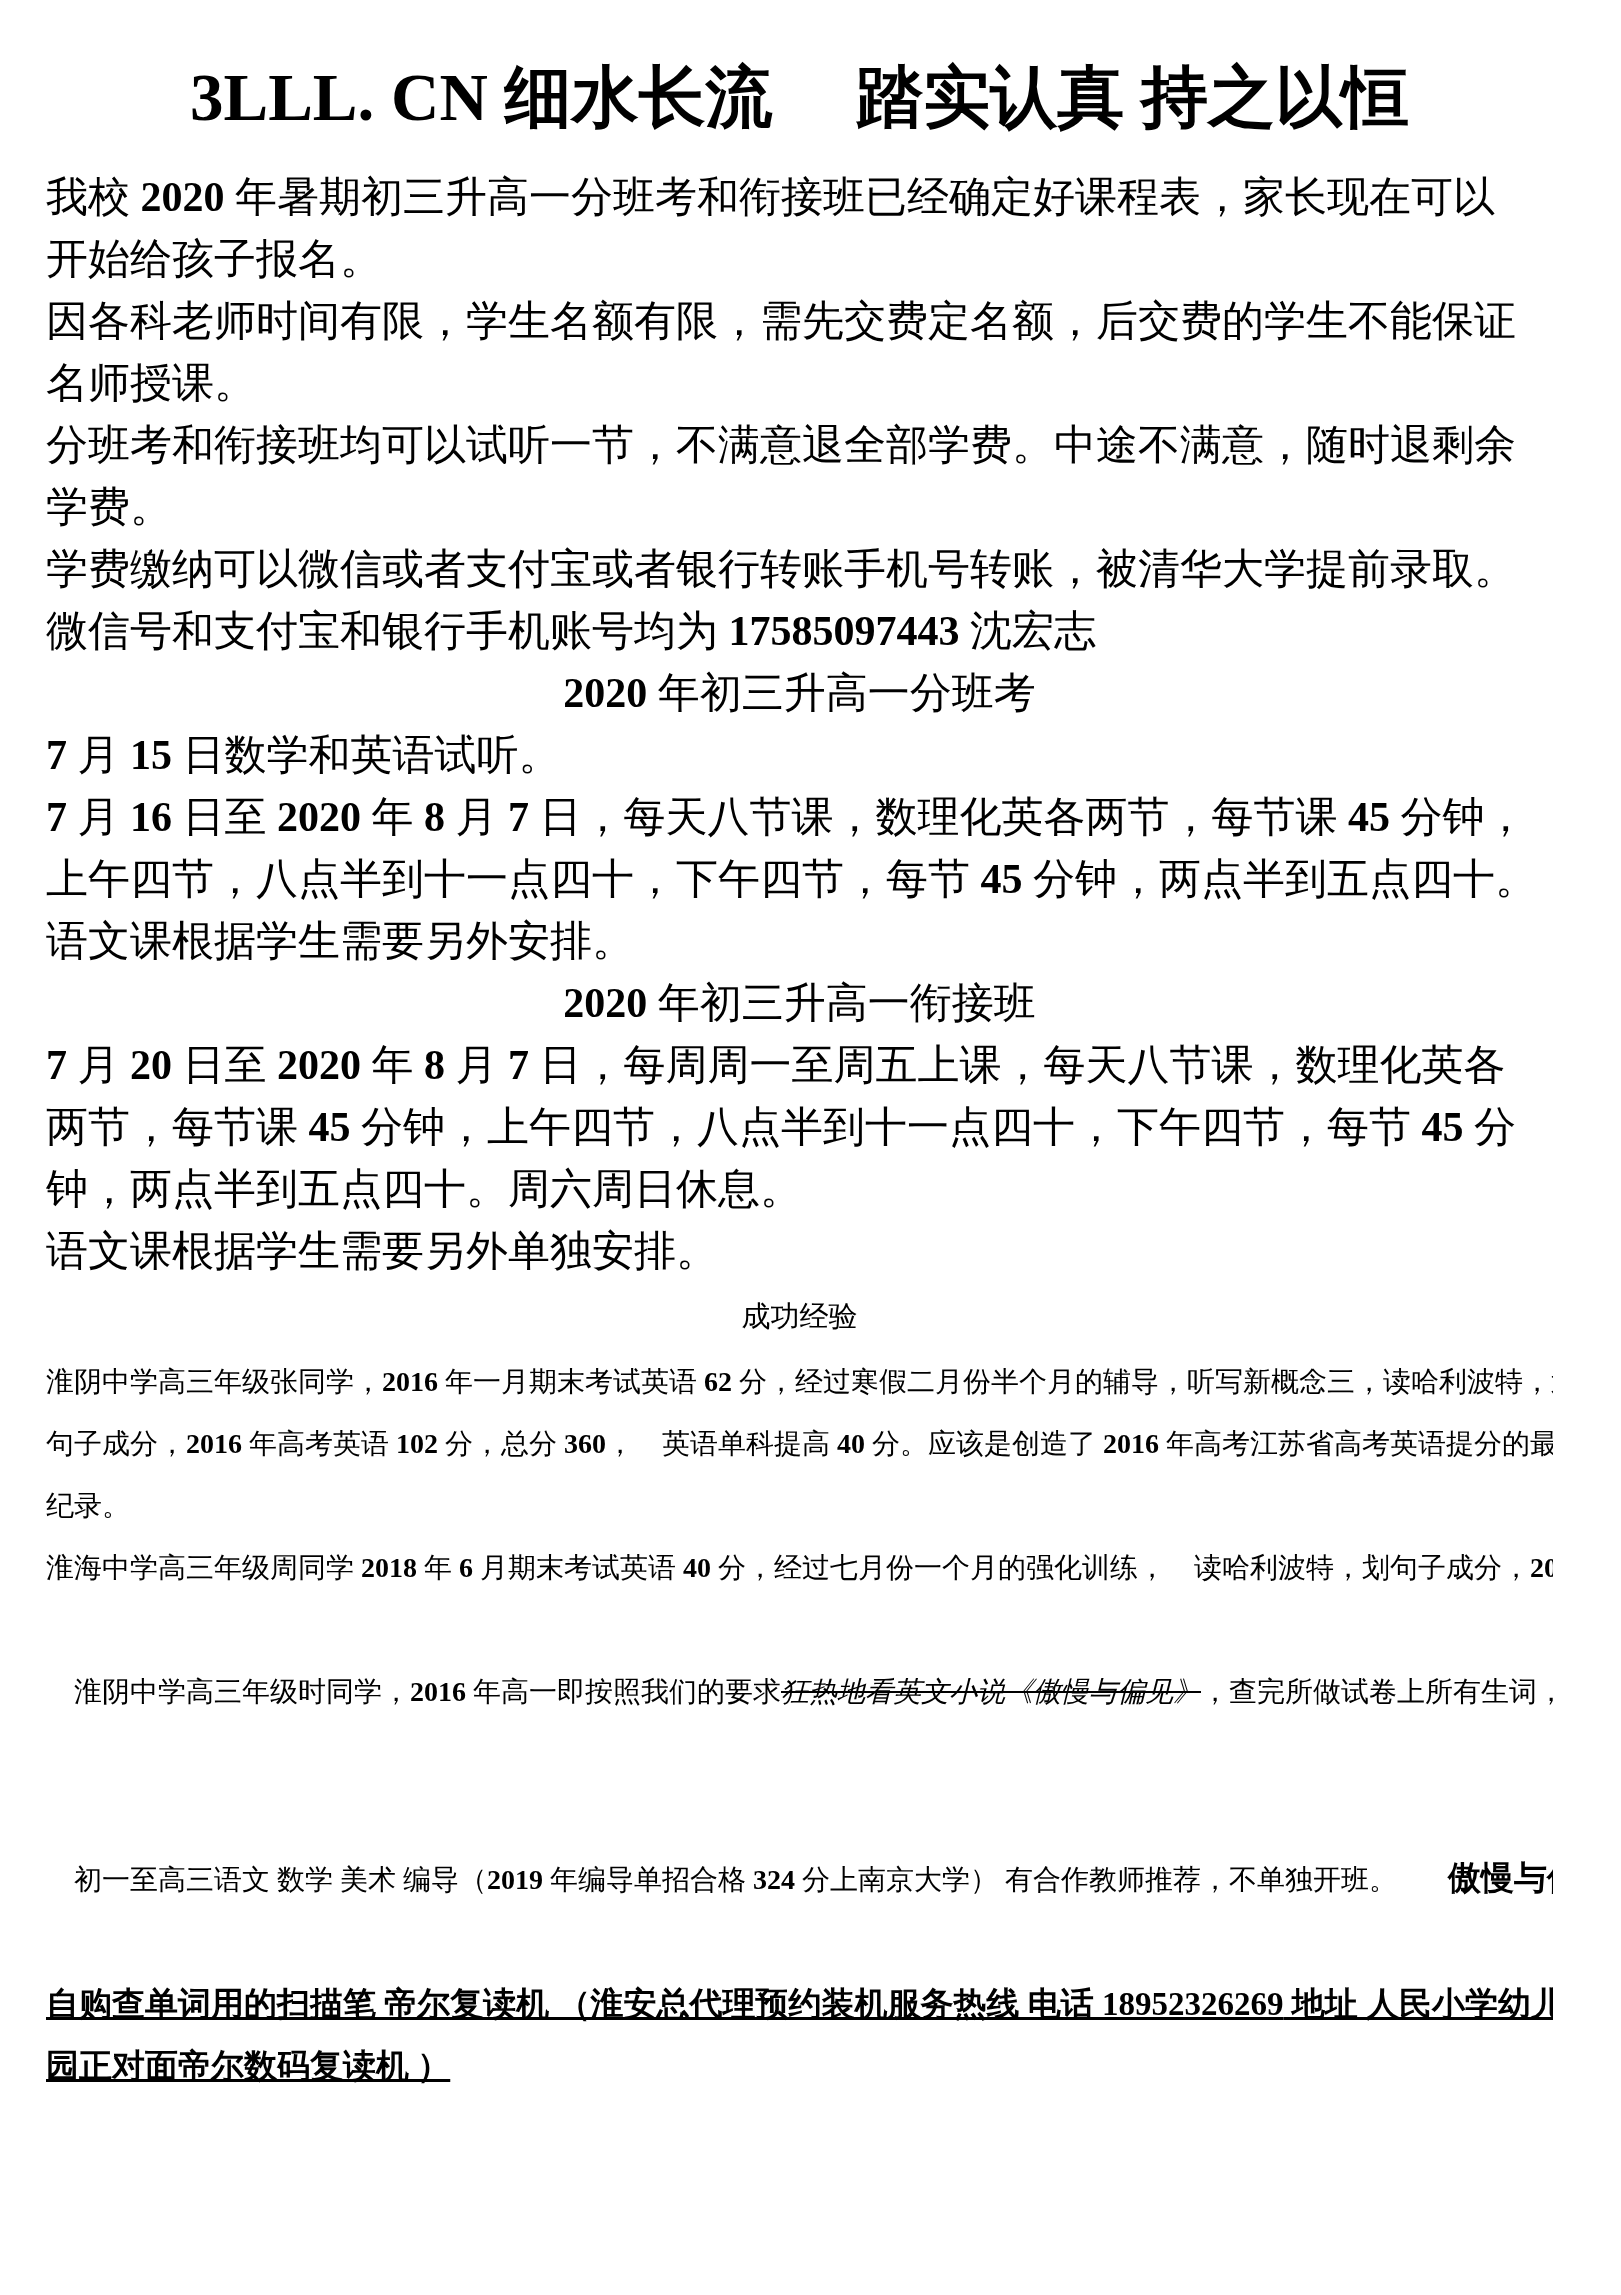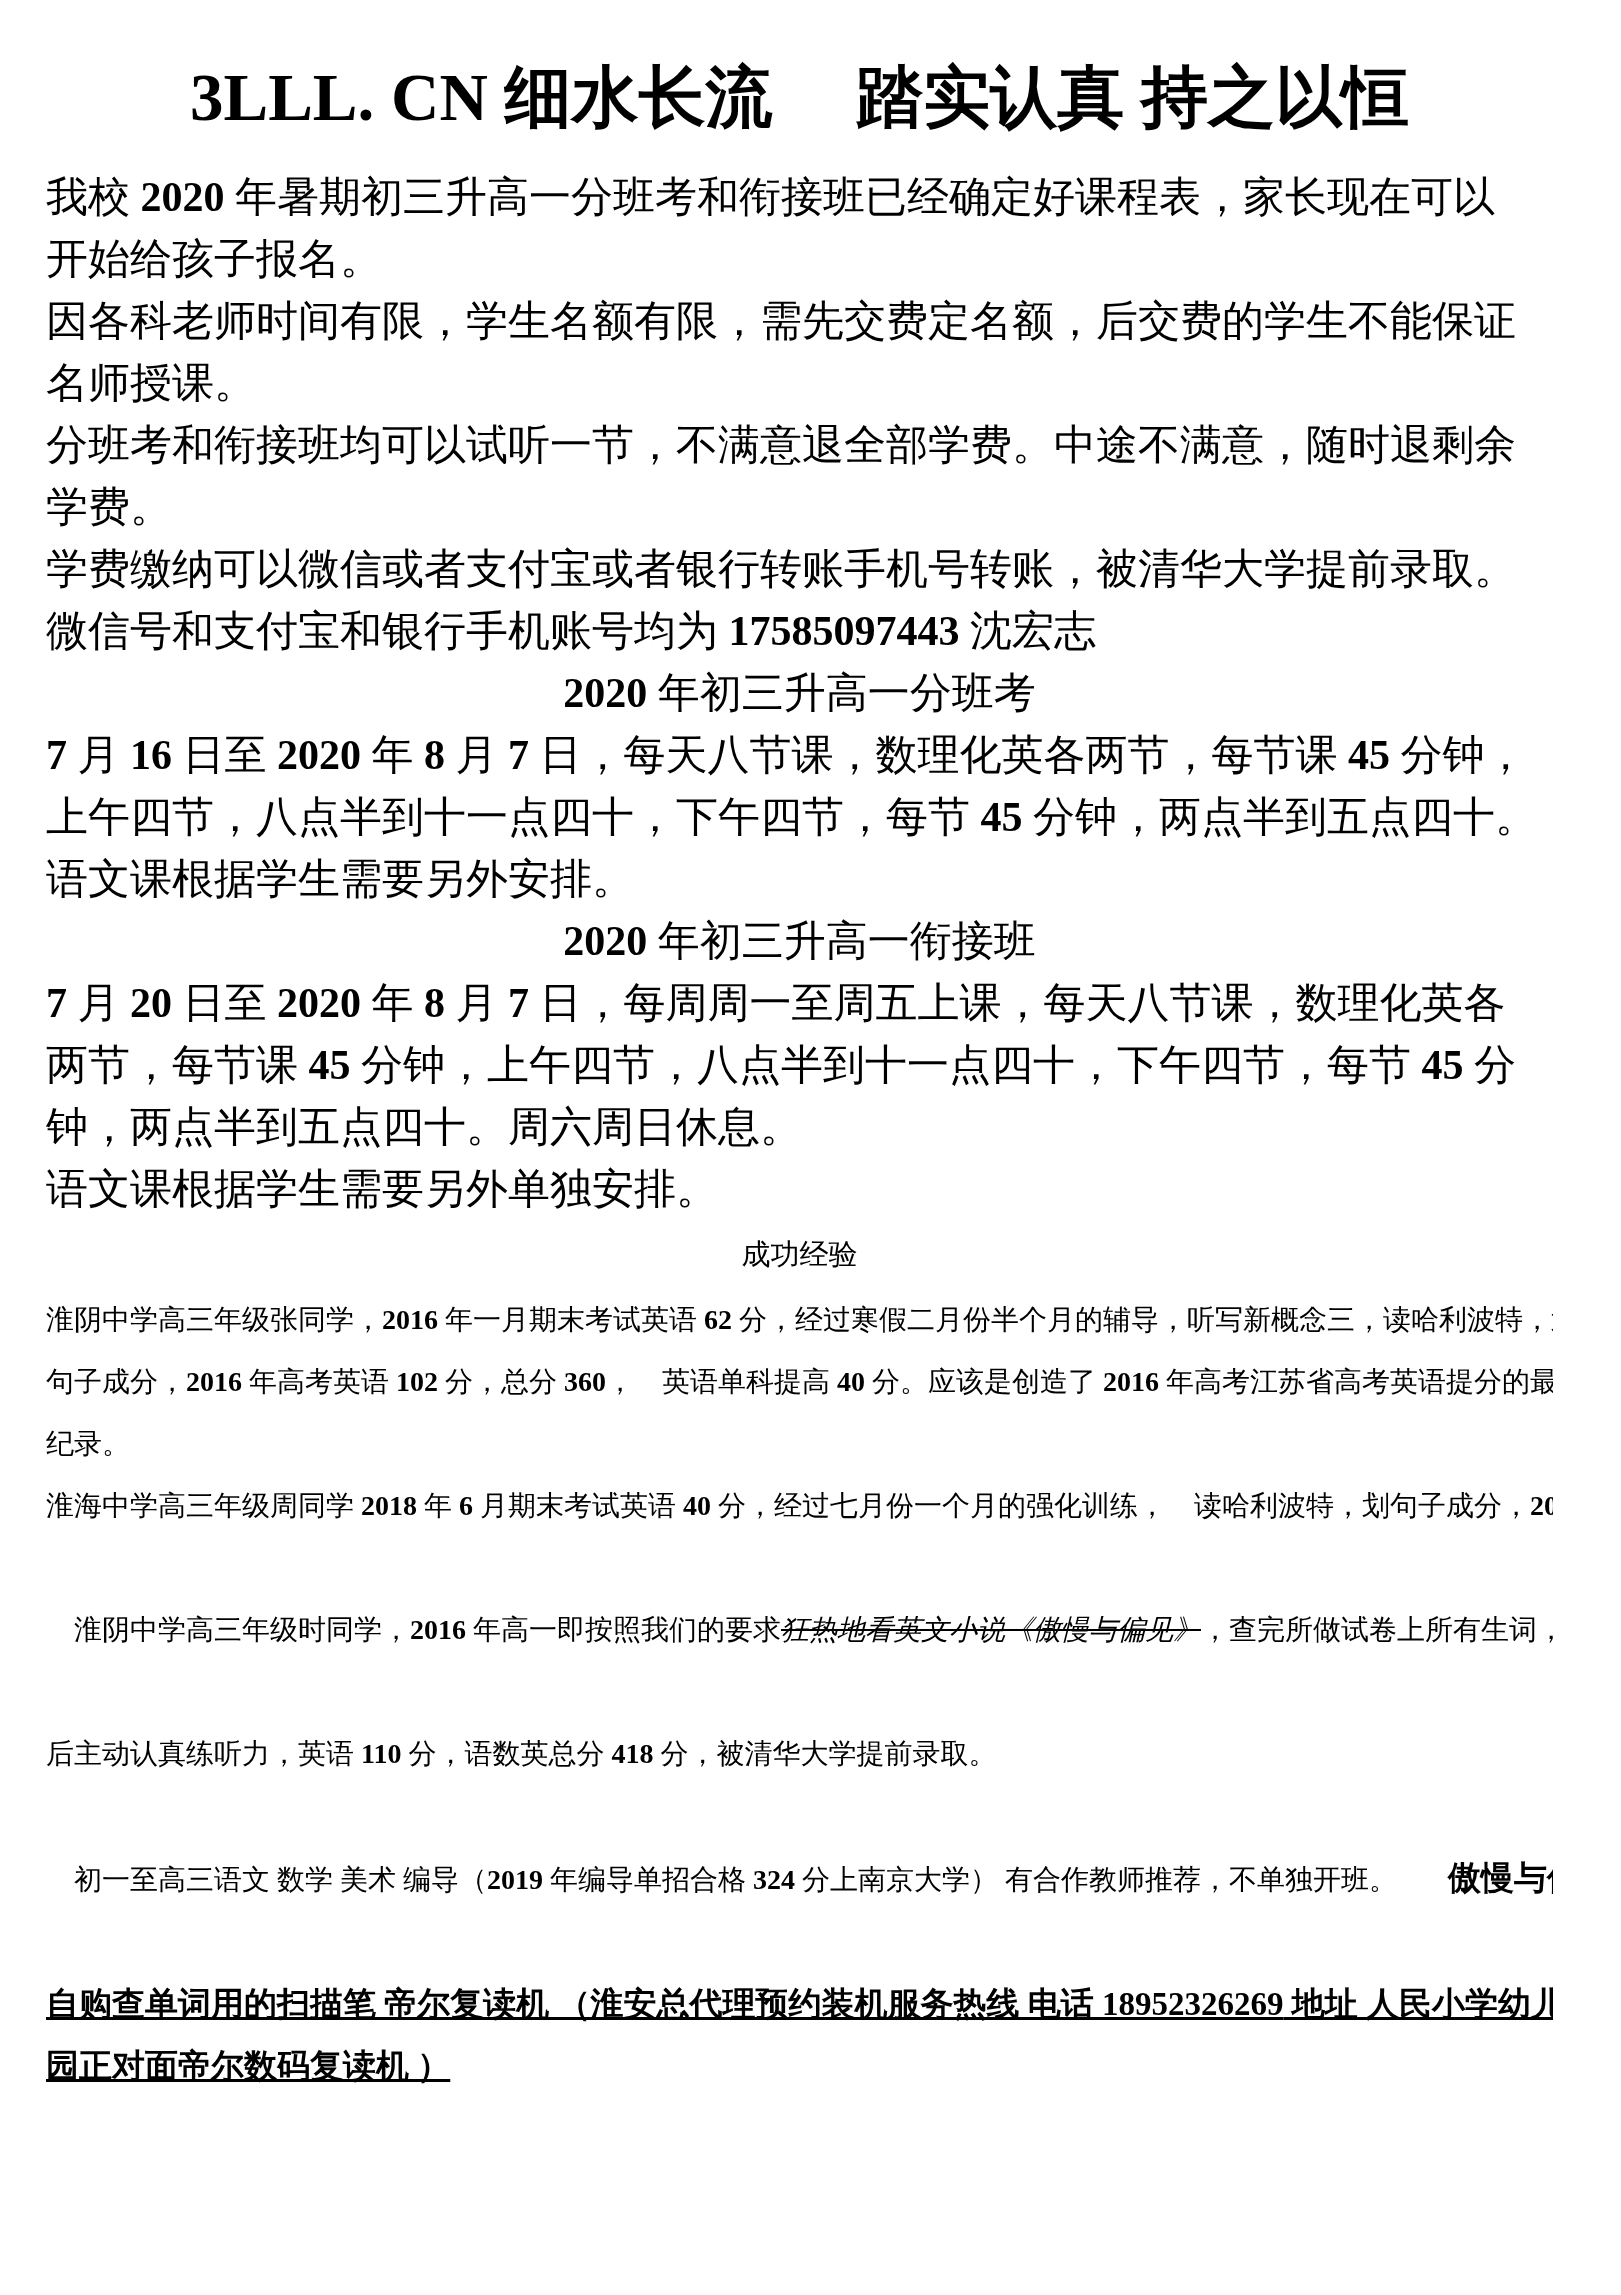--- a/index.html
+++ b/index.html
@@ -60,20 +60,21 @@
   <div class="line body">我校 <b class="num">2020</b> 年暑期初三升高一分班考和衔接班已经确定好课程表，家长现在可以</div>
   <div class="line body">开始给孩子报名。</div>
   <div class="line body">因各科老师时间有限，学生名额有限，需先交费定名额，后交费的学生不能保证</div>
   <div class="line body">名师授课。</div>
   <div class="line body">分班考和衔接班均可以试听一节，不满意退全部学费。中途不满意，随时退剩余</div>
   <div class="line body">学费。</div>
   <div class="line body">学费缴纳可以微信或者支付宝或者银行转账手机号转账，被清华大学提前录取。</div>
   <div class="line body">微信号和支付宝和银行手机账号均为 <b class="num">17585097443</b> 沈宏志</div>
 
   <div class="line body center"><b class="num">2020</b> 年初三升高一分班考</div>
+  <div class="line body"><b class="num">7</b> 月 <b class="num">15</b> 日数学和英语试听。</div>
   <div class="line body"><b class="num">7</b> 月 <b class="num">16</b> 日至 <b class="num">2020</b> 年 <b class="num">8</b> 月 <b class="num">7</b> 日，每天八节课，数理化英各两节，每节课 <b class="num">45</b> 分钟，</div>
   <div class="line body">上午四节，八点半到十一点四十，下午四节，每节 <b class="num">45</b> 分钟，两点半到五点四十。</div>
   <div class="line body">语文课根据学生需要另外安排。</div>
 
   <div class="line body center"><b class="num">2020</b> 年初三升高一衔接班</div>
   <div class="line body"><b class="num">7</b> 月 <b class="num">20</b> 日至 <b class="num">2020</b> 年 <b class="num">8</b> 月 <b class="num">7</b> 日，每周周一至周五上课，每天八节课，数理化英各</div>
   <div class="line body">两节，每节课 <b class="num">45</b> 分钟，上午四节，八点半到十一点四十，下午四节，每节 <b class="num">45</b> 分</div>
   <div class="line body">钟，两点半到五点四十。周六周日休息。</div>
   <div class="line body">语文课根据学生需要另外单独安排。</div>
 
@@ -81,21 +82,20 @@
 
   <div class="line story">淮阴中学高三年级张同学，<b class="num">2016</b> 年一月期末考试英语 <b class="num">62</b> 分，经过寒假二月份半个月的辅导，听写新概念三，读哈利波特，划</div>
   <div class="line story">句子成分，<b class="num">2016</b> 年高考英语 <b class="num">102</b> 分，总分 <b class="num">360</b>，　英语单科提高 <b class="num">40</b> 分。应该是创造了 <b class="num">2016</b> 年高考江苏省高考英语提分的最高</div>
   <div class="line story">纪录。</div>
 
   <div class="line story">淮海中学高三年级周同学 <b class="num">2018</b> 年 <b class="num">6</b> 月期末考试英语 <b class="num">40</b> 分，经过七月份一个月的强化训练，　读哈利波特，划句子成分，<b class="num">2019</b></div>
 
   <div class="line story">
     <span>淮阴中学高三年级时同学，<b class="num">2016</b> 年高一即按照我们的要求</span><span class="strike">狂热地看英文小说《傲慢与偏见》</span><span>，查完所做试卷上所有生词，课</span>
   </div>
-  <div class="line story">后主动认真练听力，英语 <b class="num">110</b> 分，语数英总分 <b class="num">418</b> 分，被清华大学提前录取。</div>
 
   <div class="line story">
     <span>初一至高三语文 数学 美术 编导（<b class="num">2019</b> 年编导单招合格 <b class="num">324</b> 分上南京大学） 有合作教师推荐，不单独开班。</span><span class="highlight">傲慢与偏见</span>
   </div>
 
   <div class="line big">自购查单词用的扫描笔 帝尔复读机 （淮安总代理预约装机服务热线 电话 <b class="num">18952326269</b> 地址 人民小学幼儿</div>
   <div class="line big">园正对面帝尔数码复读机 ）</div>
 
   <div class="line contact">
     

